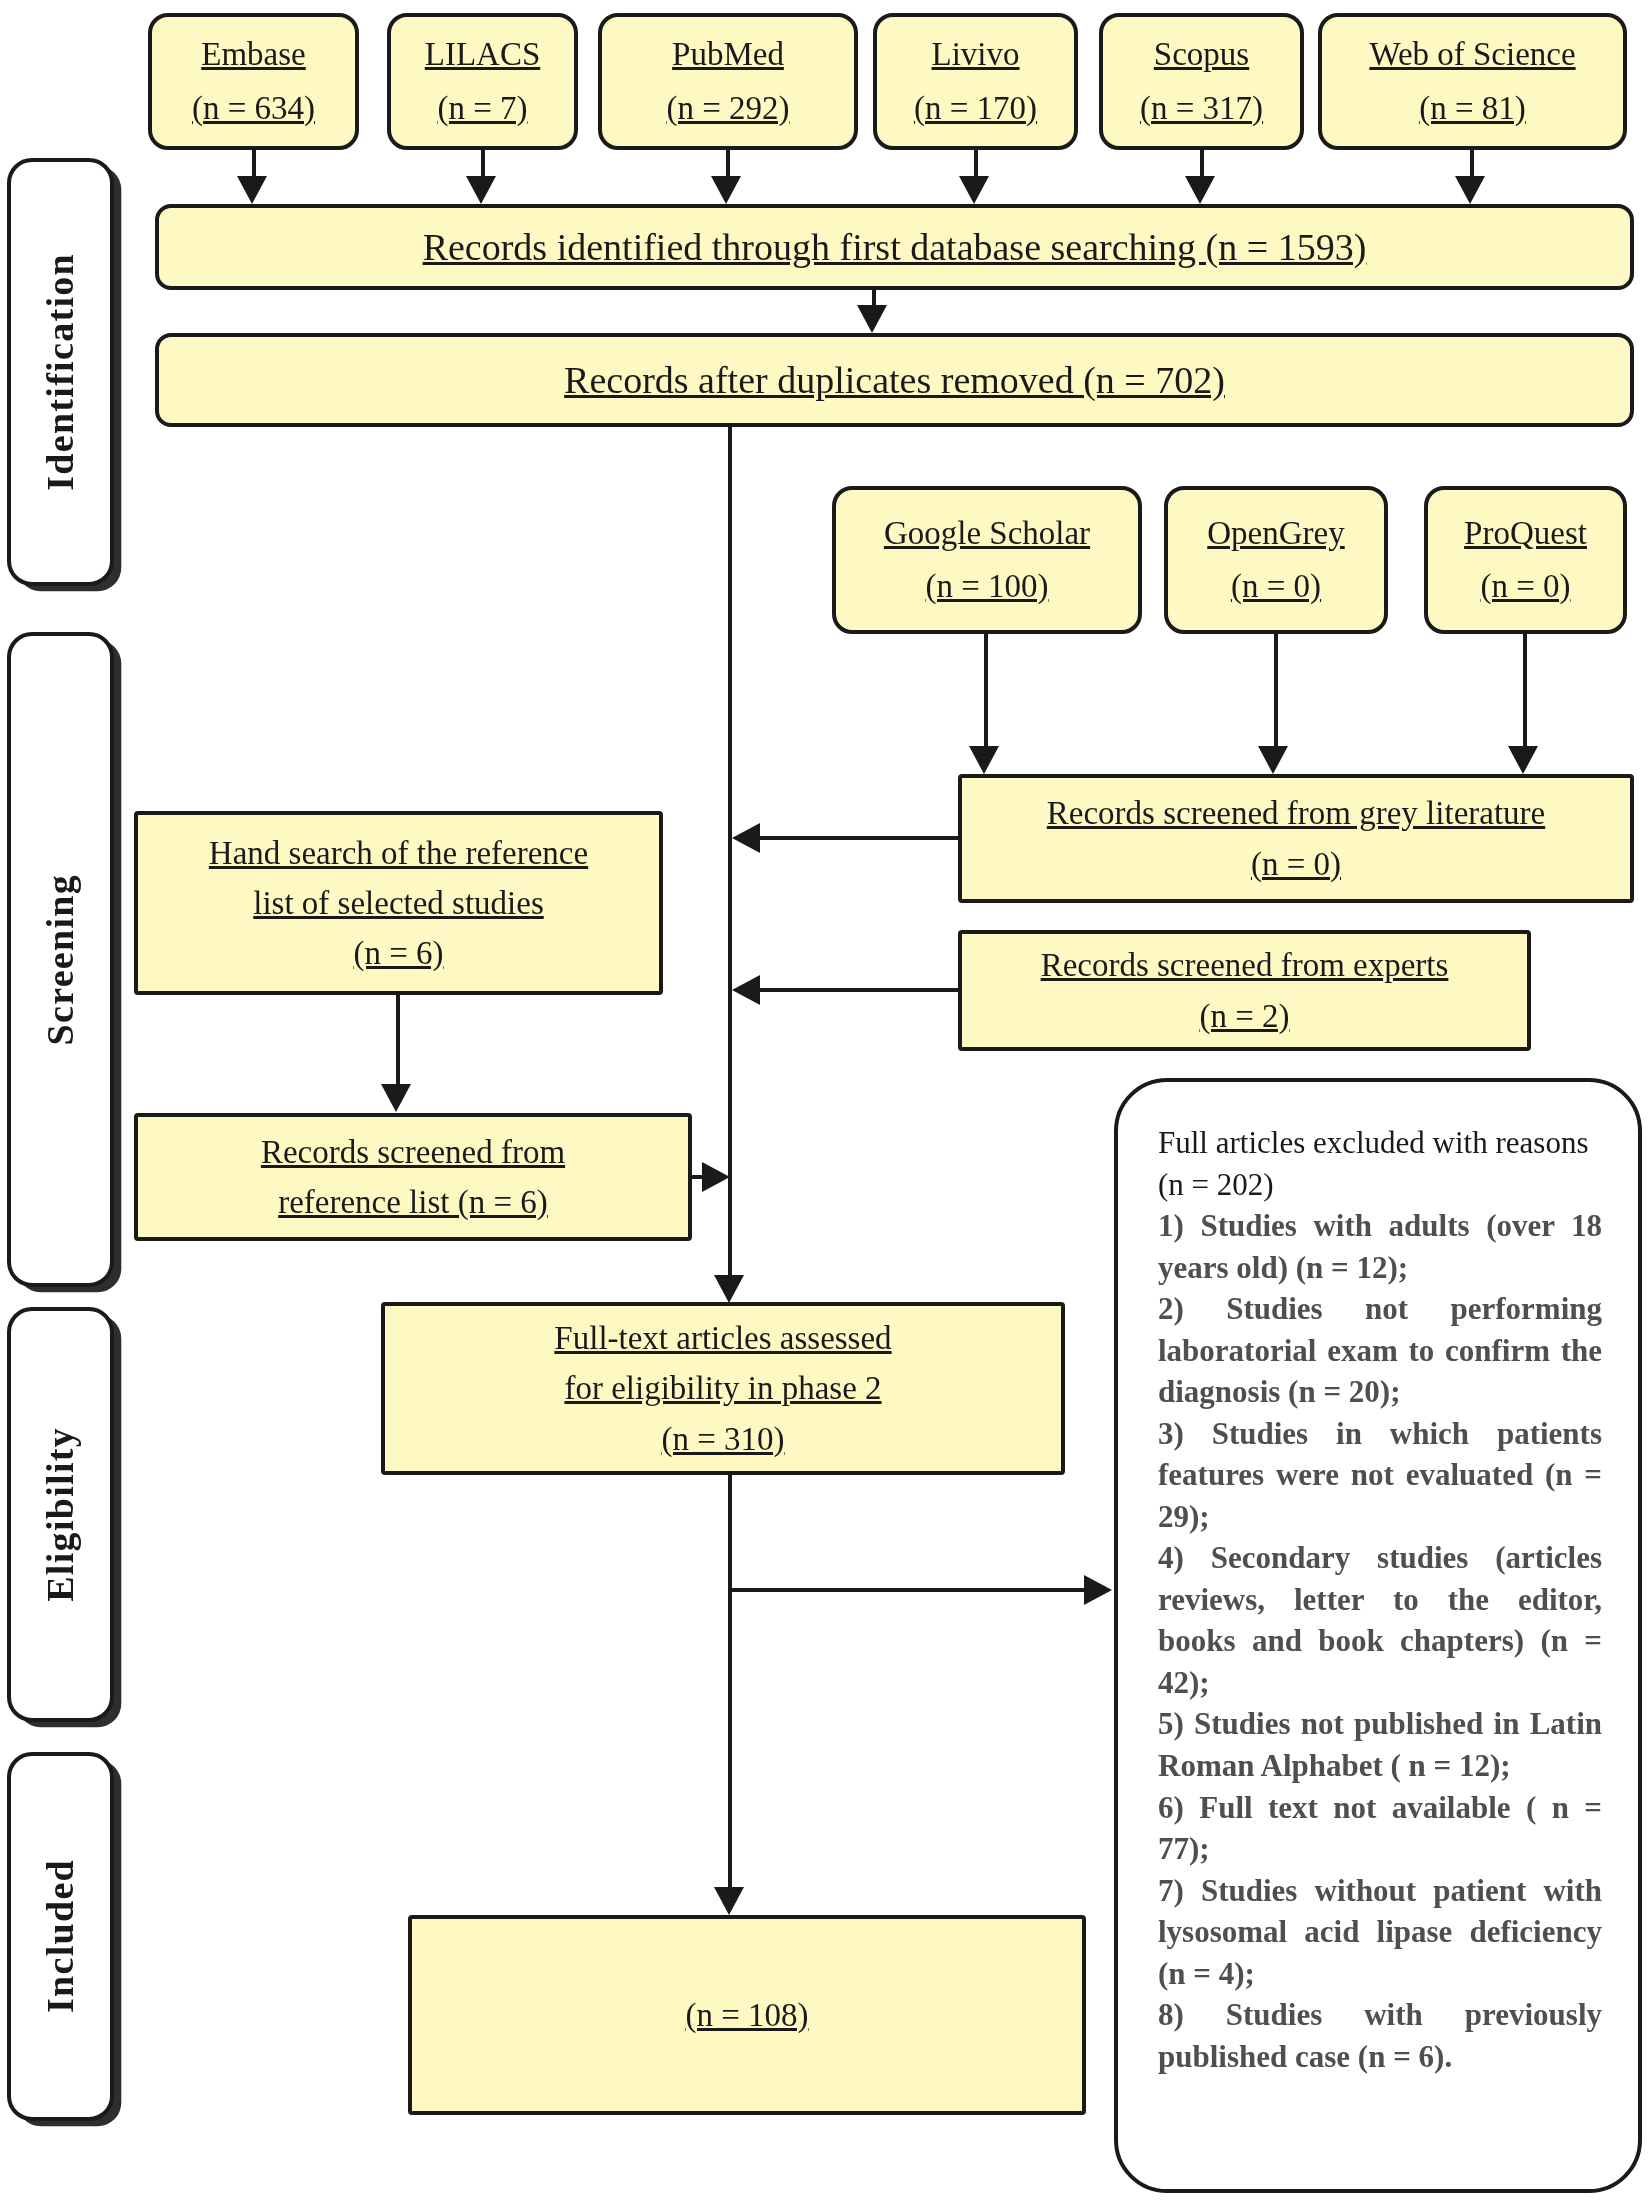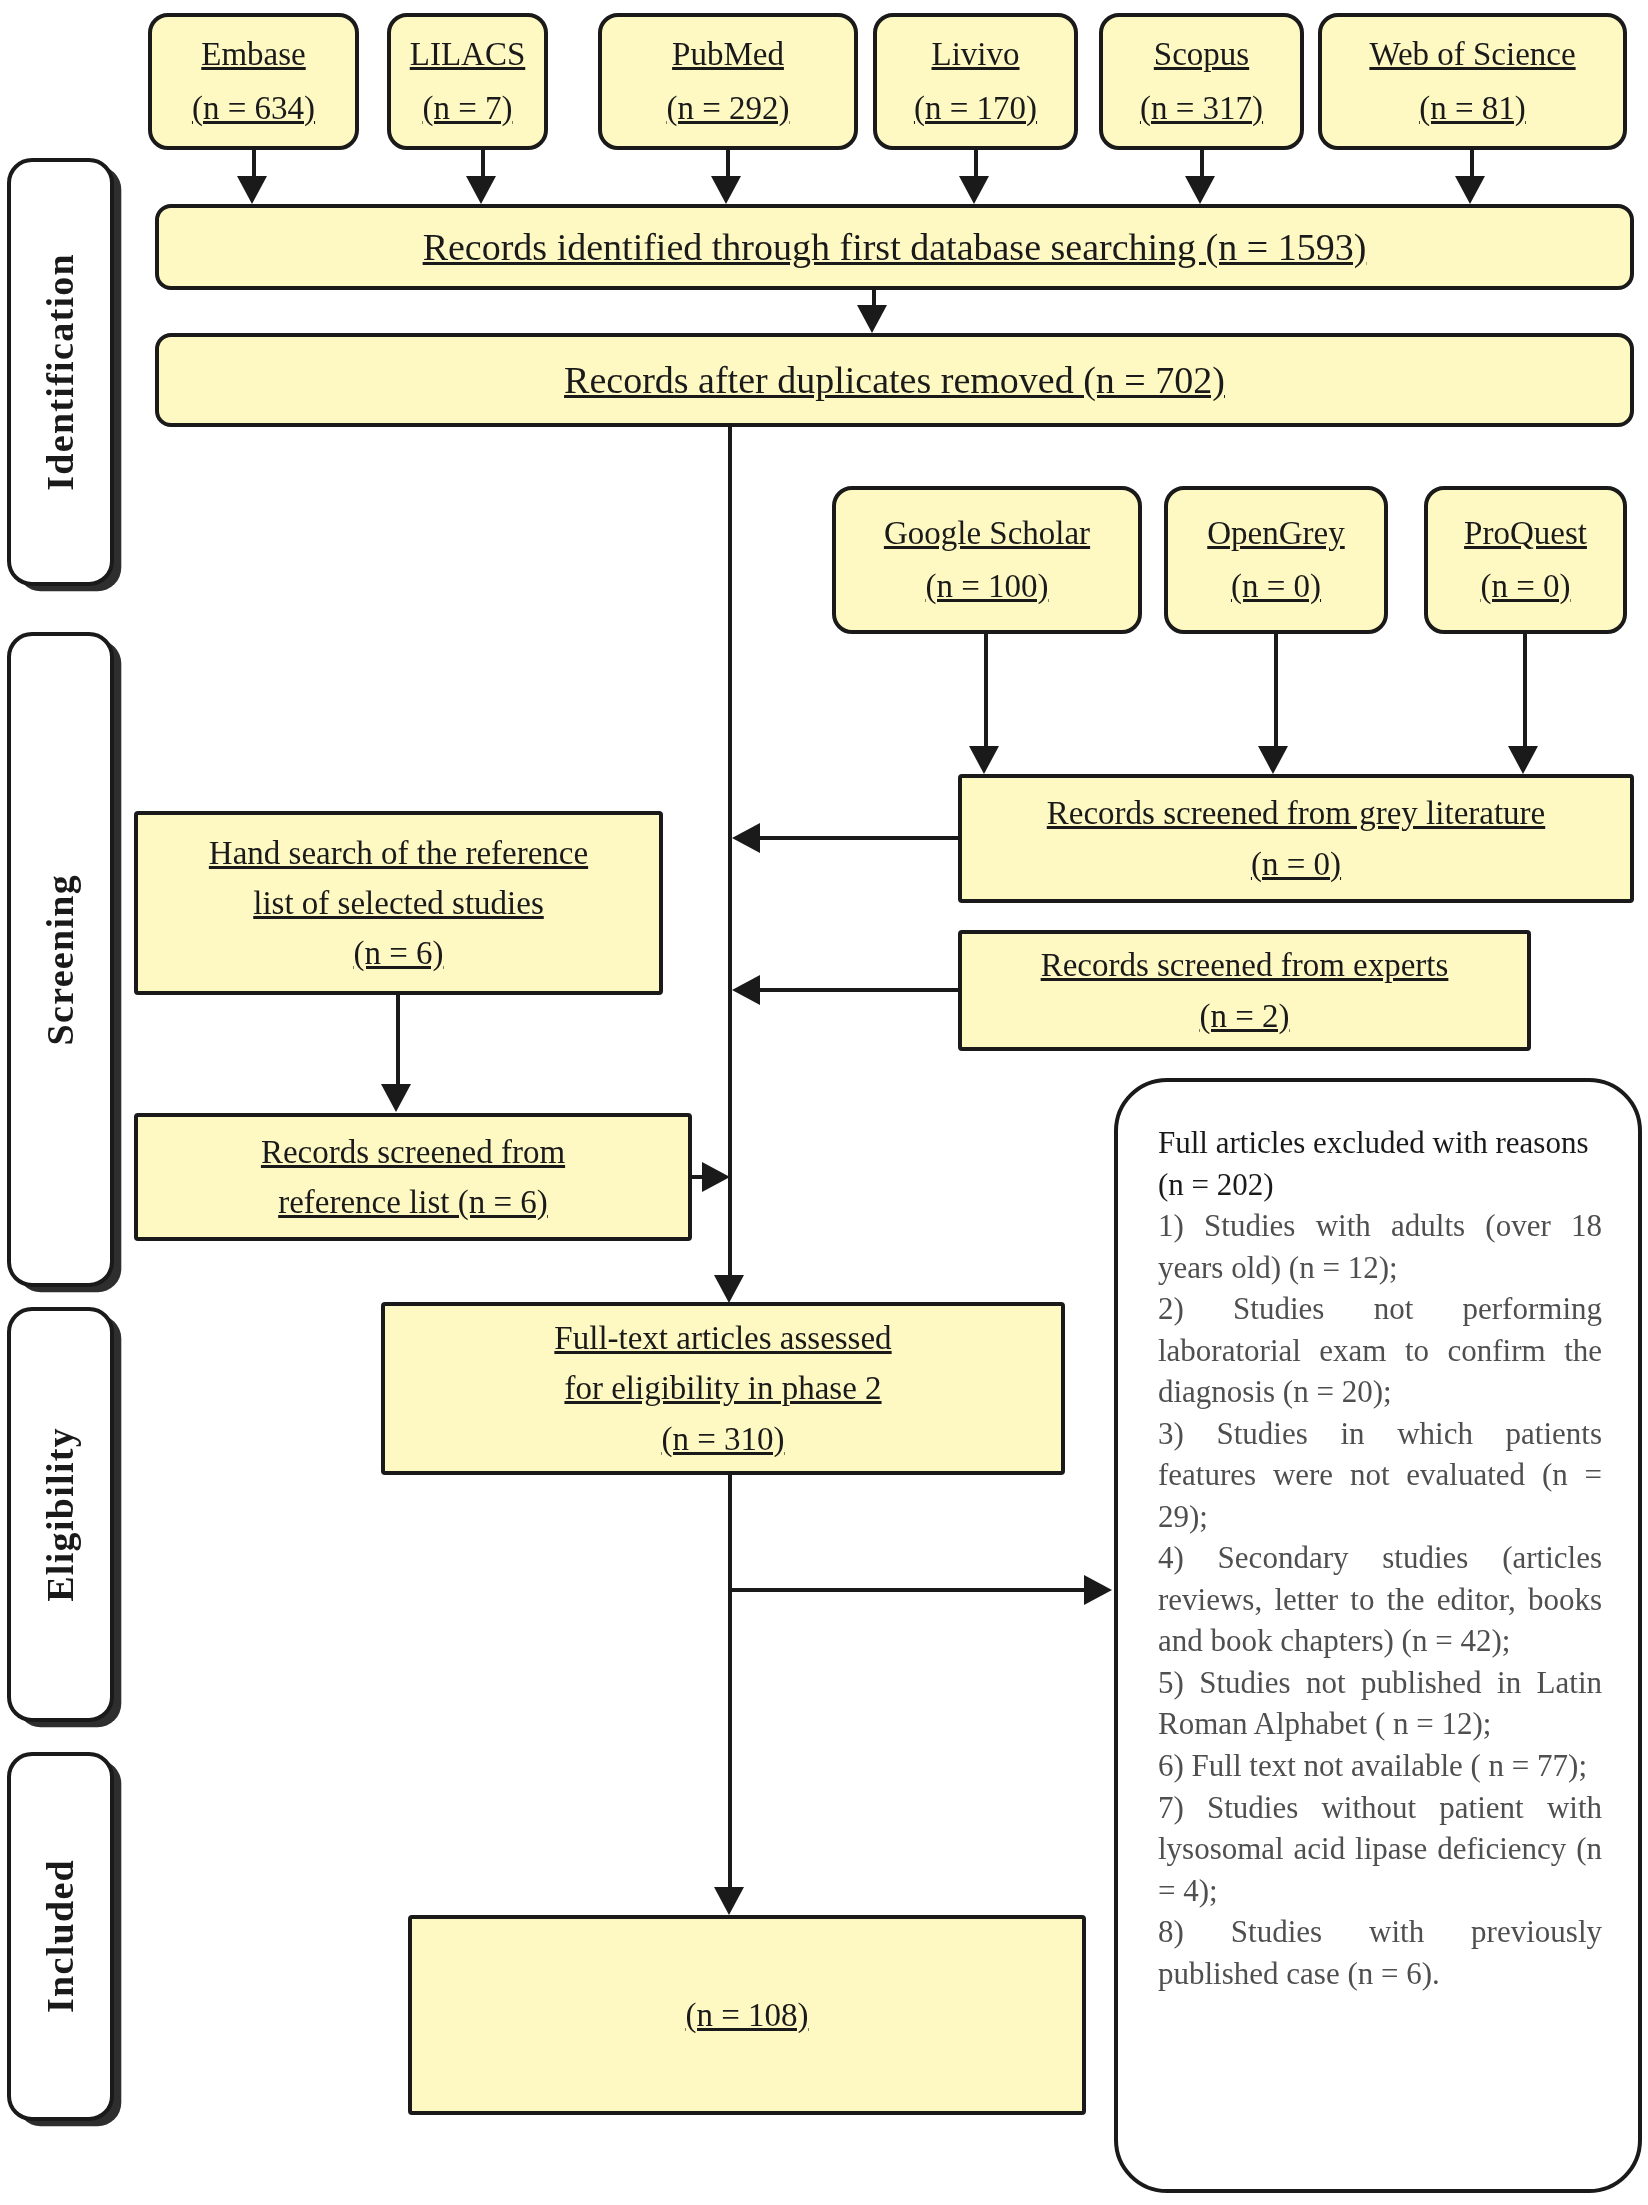--- a/index.html
+++ b/index.html
@@ -14,21 +14,21 @@
   .mid{border-radius:4px;font-size:33px;line-height:1.52;}
   .phase{position:absolute;box-sizing:border-box;background:#ffffff;border:4px solid #1a1a1a;
          border-radius:25px;display:flex;align-items:center;justify-content:center;
          box-shadow:8.6px 6.6px 0 -1.3px #2e2e2e;}
   .phase span{writing-mode:vertical-rl;transform:rotate(180deg);
               font-weight:bold;font-size:38px;letter-spacing:1.3px;white-space:nowrap;}
   .excl{position:absolute;box-sizing:border-box;background:#ffffff;border:4px solid #1a1a1a;
         border-radius:53px;padding:40px 36px 26px 40px;font-size:31px;line-height:1.34;
         text-align:left;}
   .excl .title{color:#1a1a1a;}
-  .excl .item{color:#4f4f4f;text-align:justify;}
+  .excl .item{color:#4f4f4f;text-align:justify;font-weight:bold;}
   .vline,.hline{position:absolute;background:#1a1a1a;}
   .vline{width:4px;}
   .hline{height:4px;}
   .head{position:absolute;width:0;height:0;}
   .head.down{border-left:15px solid transparent;border-right:15px solid transparent;
              border-top:28px solid #1a1a1a;}
   .head.left{border-top:15px solid transparent;border-bottom:15px solid transparent;
              border-right:28px solid #1a1a1a;}
   .head.right{border-top:15px solid transparent;border-bottom:15px solid transparent;
               border-left:28px solid #1a1a1a;}
@@ -48,21 +48,21 @@
     <span>Eligibility</span>
   </div>
   <div class="phase" style="left:6.6px;top:1752px;width:107px;height:369px;">
     <span>Included</span>
   </div>
 
   <div class="node src" style="left:148px;top:13px;width:211px;height:137px;">
     <span class="ln">Embase</span>
     <span class="ln">(n = 634)</span>
   </div>
-  <div class="node src" style="left:387px;top:13px;width:161px;height:137px;">
+  <div class="node src" style="left:387px;top:13px;width:191px;height:137px;">
     <span class="ln">LILACS</span>
     <span class="ln">(n = 7)</span>
   </div>
   <div class="node src" style="left:598px;top:13px;width:260px;height:137px;">
     <span class="ln">PubMed</span>
     <span class="ln">(n = 292)</span>
   </div>
   <div class="node src" style="left:873px;top:13px;width:205px;height:137px;">
     <span class="ln">Livivo</span>
     <span class="ln">(n = 170)</span>

